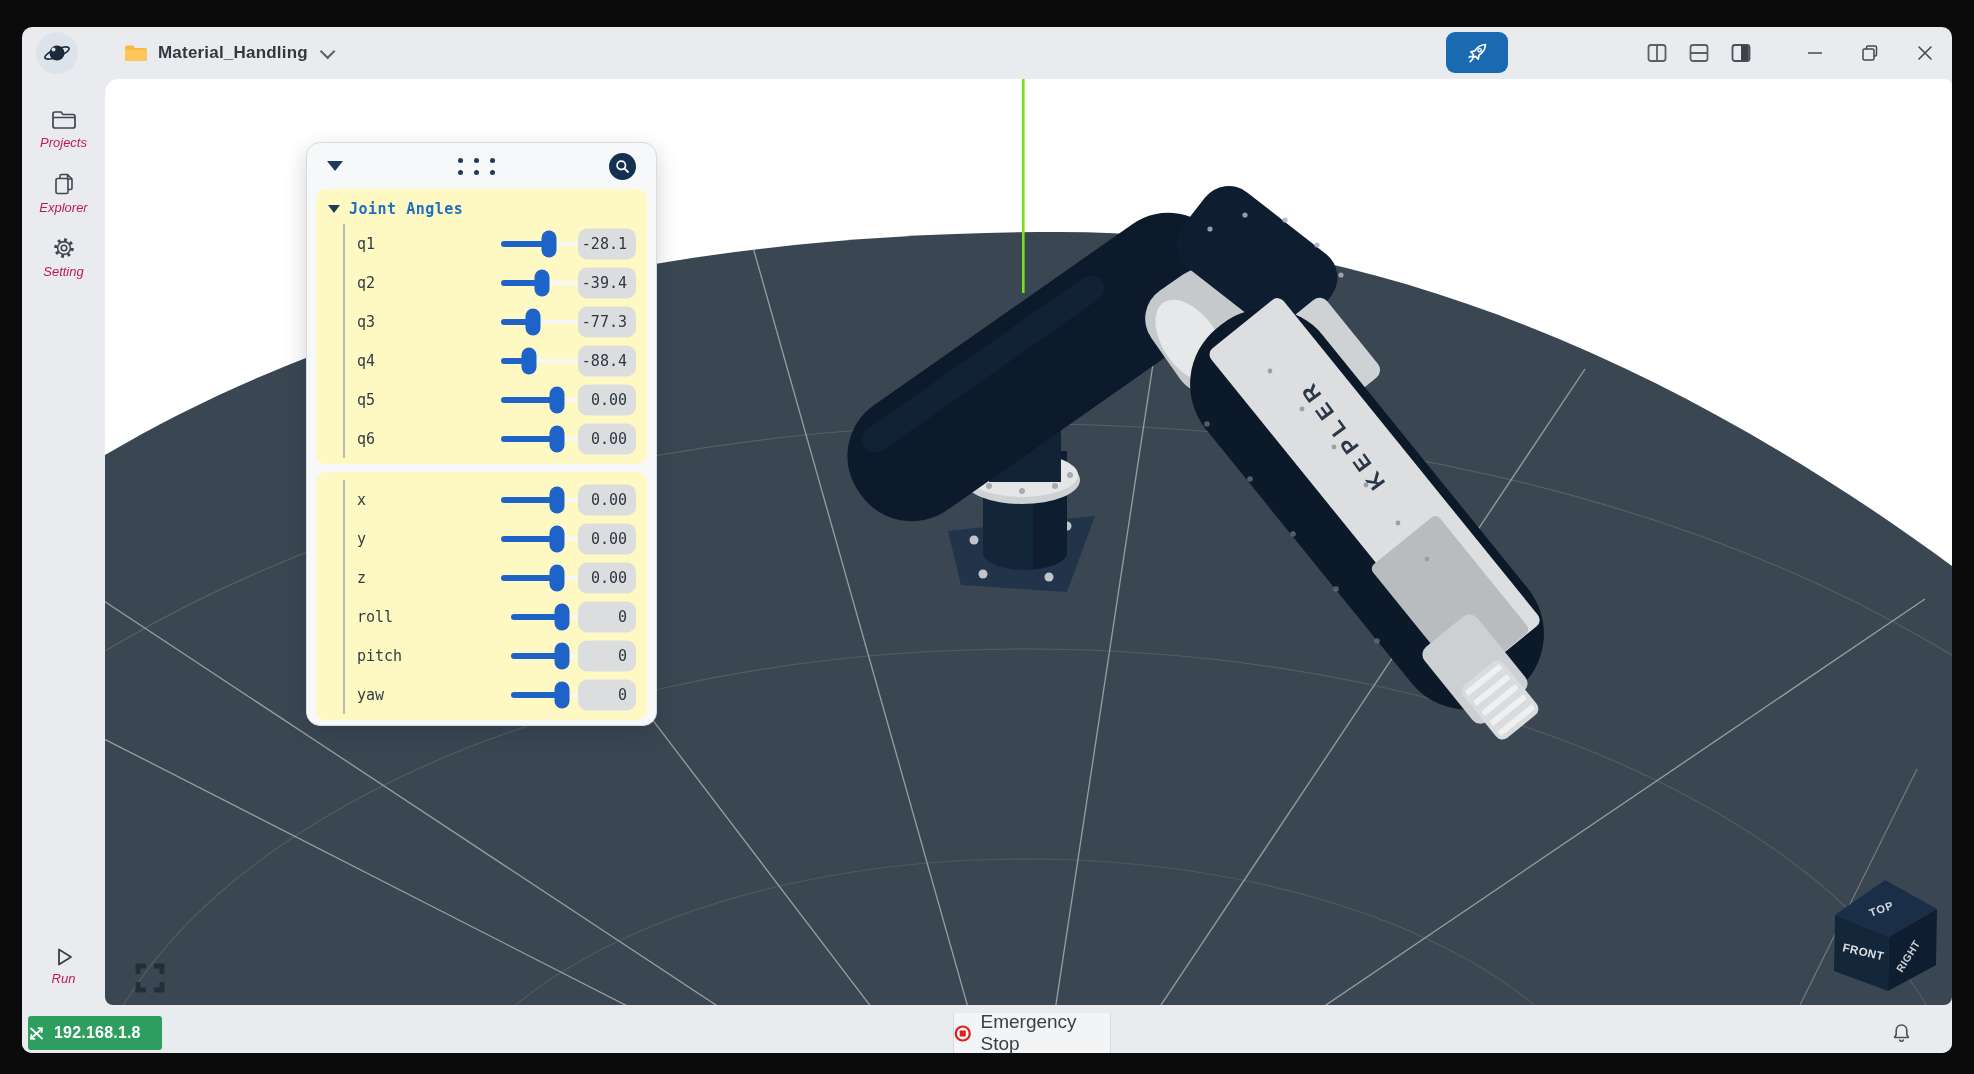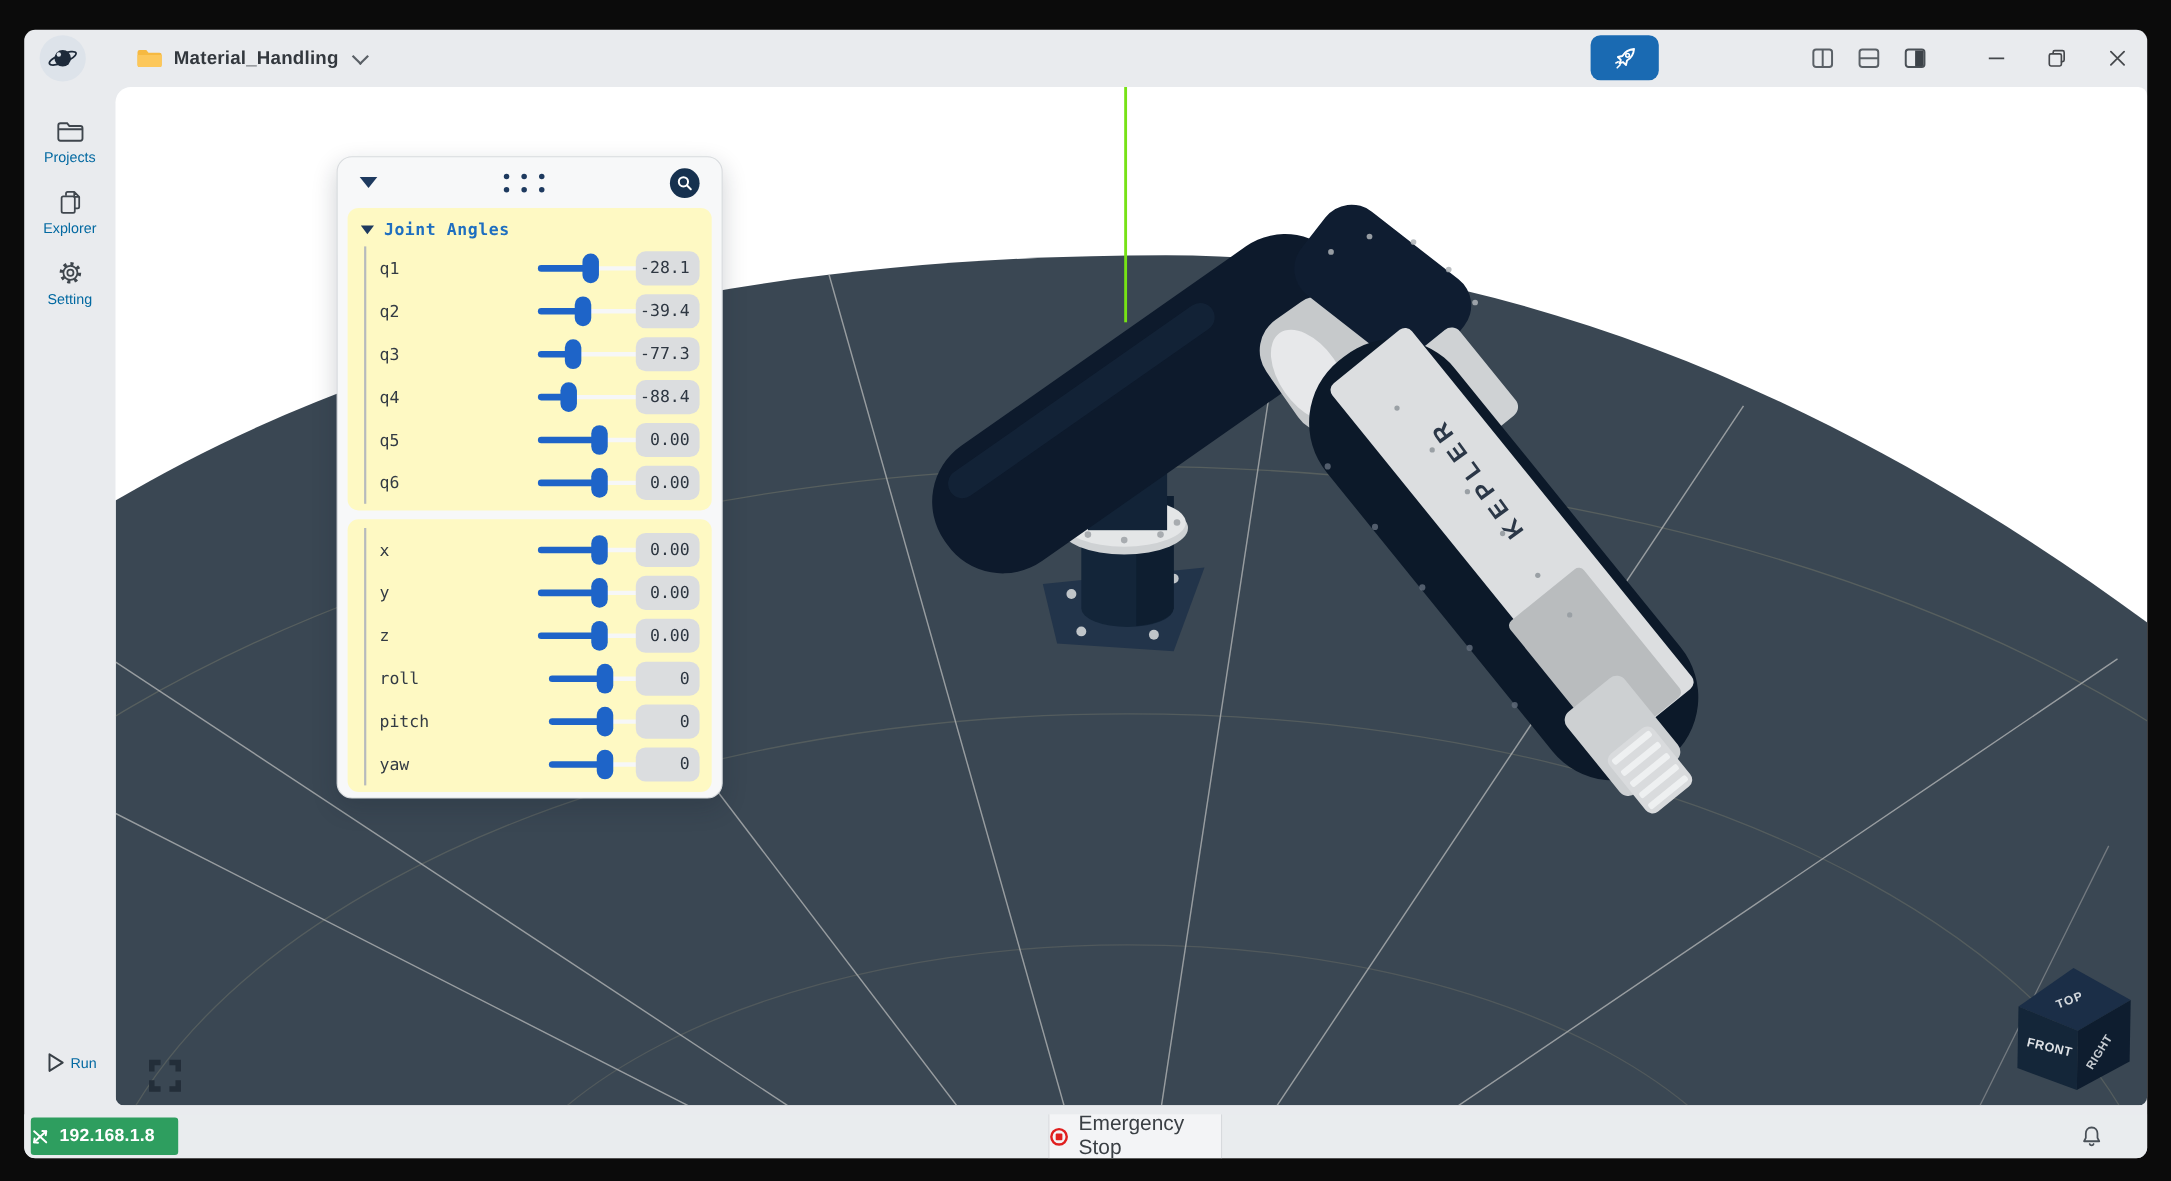--- a/index.html
+++ b/index.html
@@ -18,22 +18,22 @@
     transform:rotate(45deg) translateY(-3px); margin-left:2px; }
   .rocket-btn { position:absolute; left:1424px; top:5px; width:62px; height:41px; border:none;
     background:var(--button-blue,#1a6ab2); border-radius:9px; display:flex; align-items:center; justify-content:center; }
   .layout-group { position:absolute; right:200px; top:0; height:52px; display:flex; align-items:center; gap:20px; }
   .win-group { position:absolute; right:16px; top:0; height:52px; display:flex; align-items:center; gap:33px; }
   .tb-icon { width:22px; height:22px; display:flex; align-items:center; justify-content:center; }
 
   
   .sidebar { position:absolute; left:0; top:52px; width:83px; bottom:40px; display:flex; flex-direction:column; align-items:center; padding-top:18px; }
   .side-item { width:100%; height:64px; display:flex; flex-direction:column; align-items:center; justify-content:center; gap:4px; cursor:default; }
-  .side-label { font-size:13px; color:#0369a1; }
-  .run-item { position:absolute; bottom:18px; left:0; width:100%; height:58px; display:flex; align-items:center; justify-content:center; gap:3px; }
+  .side-label { font-size:13px; color:#be185d;font-style:italic; }
+  .run-item { position:absolute; bottom:18px; left:0; width:100%; height:58px; display:flex; flex-direction:column; align-items:center; justify-content:center; gap:3px; }
 
   
   .viewport { position:absolute; left:83px; top:52px; width:1847px; height:926px; background:#ffffff;
     border-radius:14px 8px 8px 8px; overflow:hidden; }
   .scene { position:absolute; inset:0; }
   .crosshair { position:absolute; left:26px; top:880px; width:38px; height:38px; }
 
   
   .panel { position:absolute; left:201px; top:63px; width:351px; height:584px; background:#f7f8f9;
     border:1px solid #d8dbde; border-radius:14px; box-shadow:0 8px 22px rgba(20,30,45,.20);
@@ -41,21 +41,21 @@
   .panel-header { height:46px; flex:0 0 46px; display:flex; align-items:center; justify-content:space-between; padding:0 20px; }
   .tri-down { width:0; height:0; border-left:8px solid transparent; border-right:8px solid transparent; border-top:10px solid #1e3a5f; }
   .drag-dots { display:grid; grid-template-columns:repeat(3,5px); grid-template-rows:repeat(2,5px); gap:7px 11px; }
   .drag-dots i { width:5px; height:5px; border-radius:50%; background:#1e3a5f; }
   .search-btn { width:27px; height:27px; border-radius:50%; background:#16314f; display:flex; align-items:center; justify-content:center; border:none; }
   .cards { padding:0 9px; display:flex; flex-direction:column; gap:8px; font-family:"DejaVu Sans Mono", monospace; }
   .card { background:#fef9c3; border-radius:10px; padding:8px 8px 6px 8px; }
   .sec-head { display:flex; align-items:center; gap:9px; padding:3px 0 6px 4px; }
   .sec-tri { width:0; height:0; border-left:6px solid transparent; border-right:6px solid transparent; border-top:8px solid #1e3a5f; }
   .sec-title { font-size:15px; font-weight:bold; color:var(--panel-header-blue,#1f6fc0); letter-spacing:.5px; }
-  .rows { border-left:2px solid #b6babd; margin-left:7px; }
+  .rows { border-left:2px solid #b6babd; margin-left:19px; }
   .srow { position:relative; height:39px; }
   .rlabel { position:absolute; left:12px; top:50%; transform:translateY(-50%); font-size:15px; color:#333b44; }
   .track { position:absolute; left:156px; top:50%; width:112px; height:4px; margin-top:-2px; border-radius:2px; background:#f6f7f8; }
   .track.short { left:166px; width:102px; }
   .fill { position:absolute; left:0; top:-1px; height:6px; border-radius:3px; background:var(--accent-blue,#1e64c8); }
   .thumb { position:absolute; top:50%; width:15px; height:27px; border-radius:8px; background:var(--accent-blue,#1e64c8);
     transform:translate(-50%,-50%); }
   .pill { position:absolute; right:3px; top:50%; transform:translateY(-50%); width:58px; height:31px; line-height:31px;
     background:#dbdddf; border-radius:9px; font-size:15px; color:#2e3742; text-align:right; padding-right:9px; }
 

